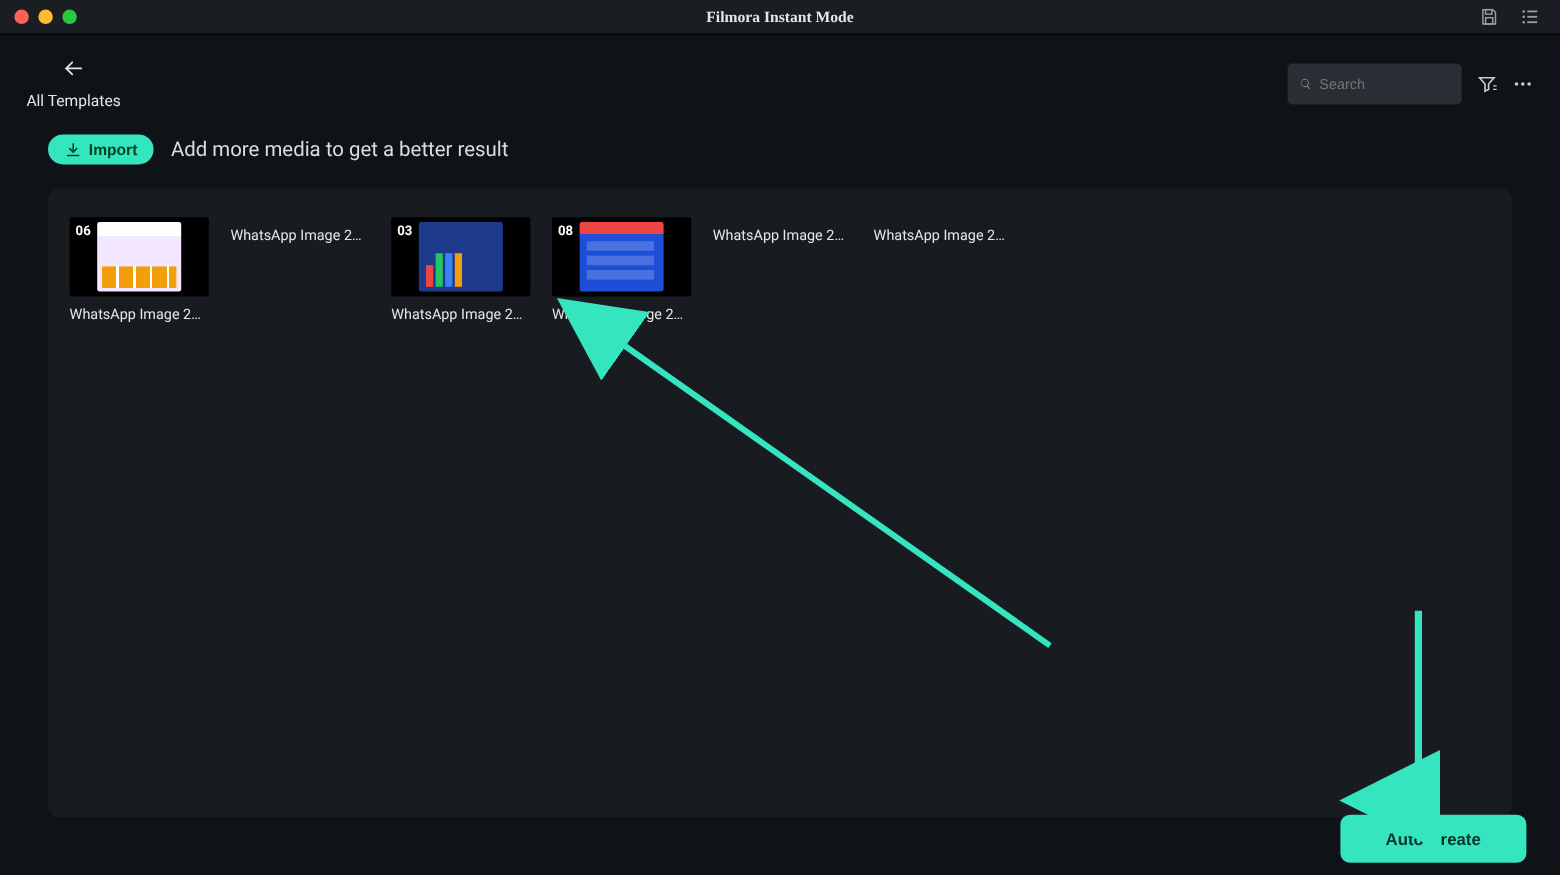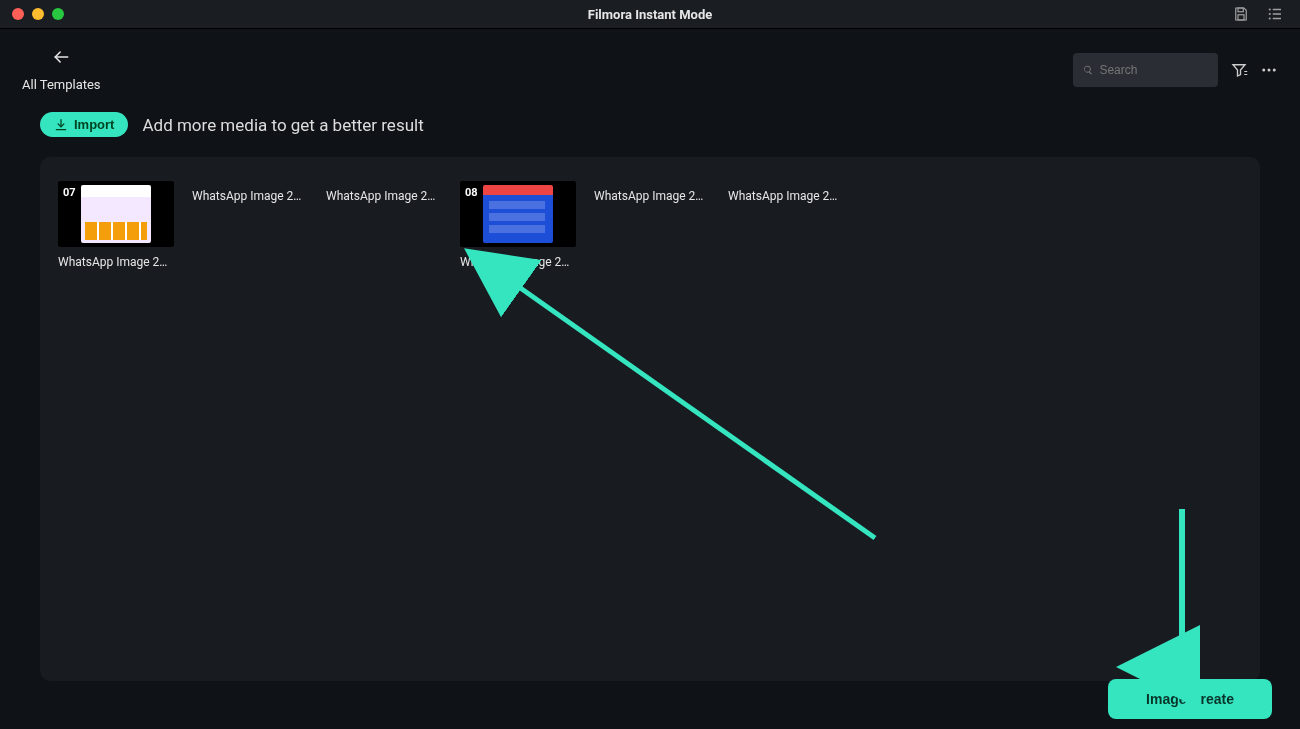--- a/index.html
+++ b/index.html
@@ -11,20 +11,21 @@
   height: 729px;
   overflow: hidden;
   font-size: 13px;
 }
 .titlebar {
   height: 28px;
   background: #1a1d22;
   display: flex;
   align-items: center;
   position: relative;
+  font-family: Liberation Serif, serif;
 }
 .traffic-lights { display: flex; gap: 8px; padding-left: 12px; }
 .light { width: 12px; height: 12px; border-radius: 50%; }
 .light.red { background: #ff5f57; }
 .light.yellow { background: #febc2e; }
 .light.green { background: #28c840; }
 .title-text {
   position: absolute; left: 50%; transform: translateX(-50%);
   font-weight: 700; font-size: 13px;
 }
@@ -175,49 +176,53 @@
       </svg>
     <span>Import</span>
   </button>
   <span class="hint-text">Add more media to get a better result</span>
 </div>
 
 <div class="media-panel">
   <div class="grid">
     <div class="item">
       <div class="thumb t1">
-          <span class="badge">07</span>
+          <span class="badge">06</span>
           <div class="inner"></div>
         </div>
       <div class="item-label">WhatsApp Image 202…</div>
     </div>
     <div class="item">
       <div class="item-label">WhatsApp Image 202…</div>
     </div>
     <div class="item">
+      <div class="thumb t3">
+          <span class="badge">03</span>
+          <div class="inner"></div>
+        </div>
       <div class="item-label">WhatsApp Image 202…</div>
     </div>
     <div class="item">
       <div class="thumb t4">
           <span class="badge">08</span>
           <div class="inner"></div>
         </div>
       <div class="item-label">WhatsApp Image 202…</div>
     </div>
     <div class="item">
       <div class="item-label">WhatsApp Image 202…</div>
     </div>
     <div class="item">
       <div class="item-label">WhatsApp Image 202…</div>
     </div>
   </div>
 </div>
 
 <div class="footer">
-  <button class="create-btn">Image Create</button>
+  <button class="create-btn">Auto Create</button>
 </div>
 
 <div class="annot annot-arrow1">
   <svg width="390" height="280">
       <defs>
         <marker id="ah1" markerWidth="14" markerHeight="14" refX="3" refY="7" orient="auto">
           <path d="M0 0 L14 7 L0 14 z" fill="#34e5c0"></path>
         </marker>
       </defs>
       <line x1="380" y1="272" x2="14" y2="14" stroke="#34e5c0" stroke-width="5" marker-end="url(#ah1)"></line>

